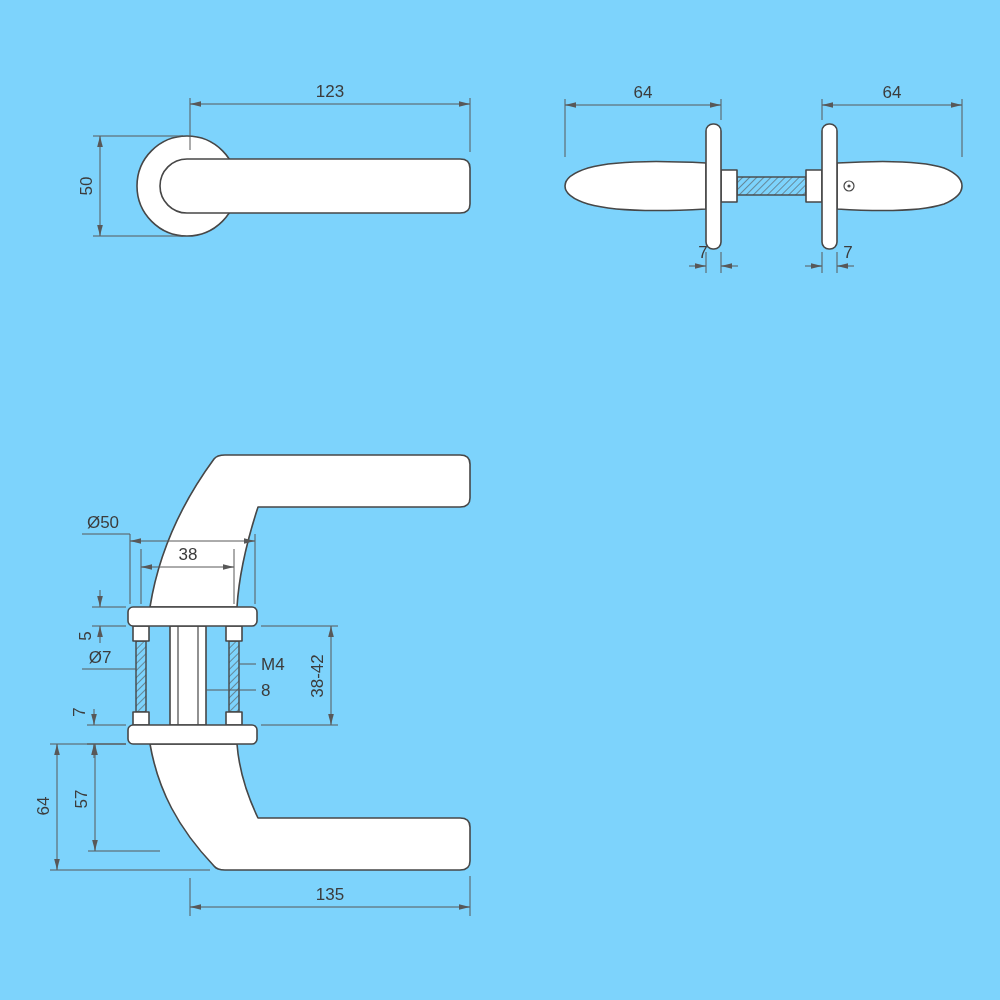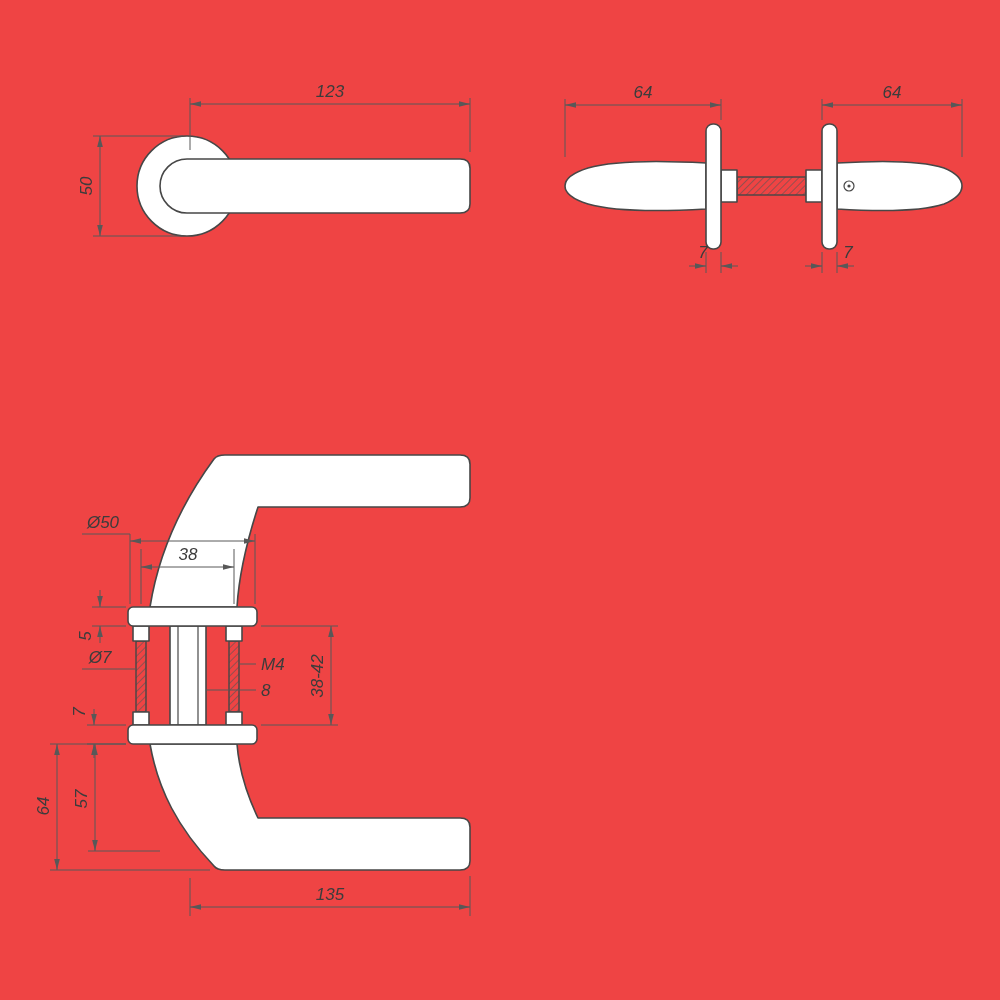--- a/index.html
+++ b/index.html
@@ -1,17 +1,17 @@
 <!DOCTYPE html>
 <html><head>
 <meta charset="utf-8">
 <title>Door handle technical drawing</title>
 <style>
   html,body{margin:0;padding:0;background:#ffffff;}
-  .stage{width:1000px;height:1000px;background:#ef4444;position:relative;overflow:hidden;font-style:italic;}
+  .stage{width:1000px;height:1000px;background:#7dd3fc;position:relative;overflow:hidden;}
   svg{display:block;}
   svg text{
     font-family:"Liberation Sans", sans-serif;
     font-size:17px;
     fill:#3c3c3c;
   }
   .obj{fill:#ffffff;stroke:#474747;stroke-width:1.6;stroke-linejoin:round;}
   .objthin{fill:none;stroke:#474747;stroke-width:1.2;}
   .dim{stroke:#585858;stroke-width:1;fill:none;}
   .ext{stroke:#585858;stroke-width:1;fill:none;}

